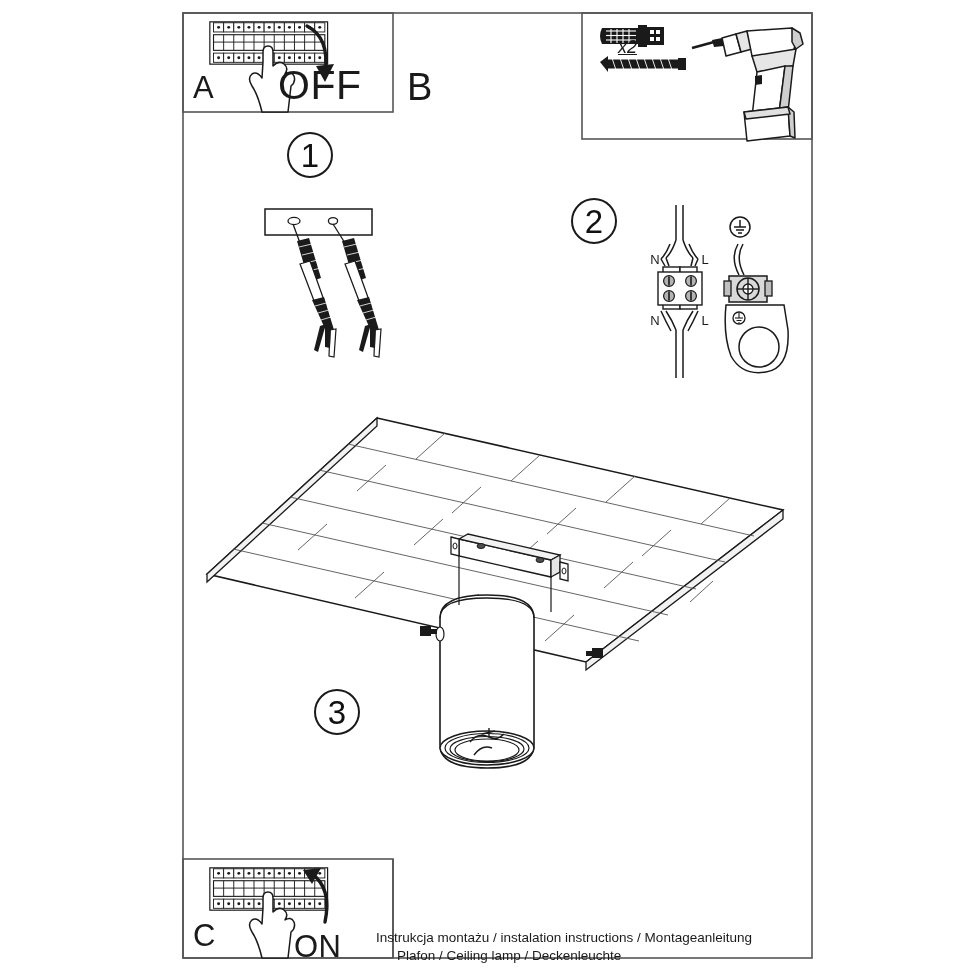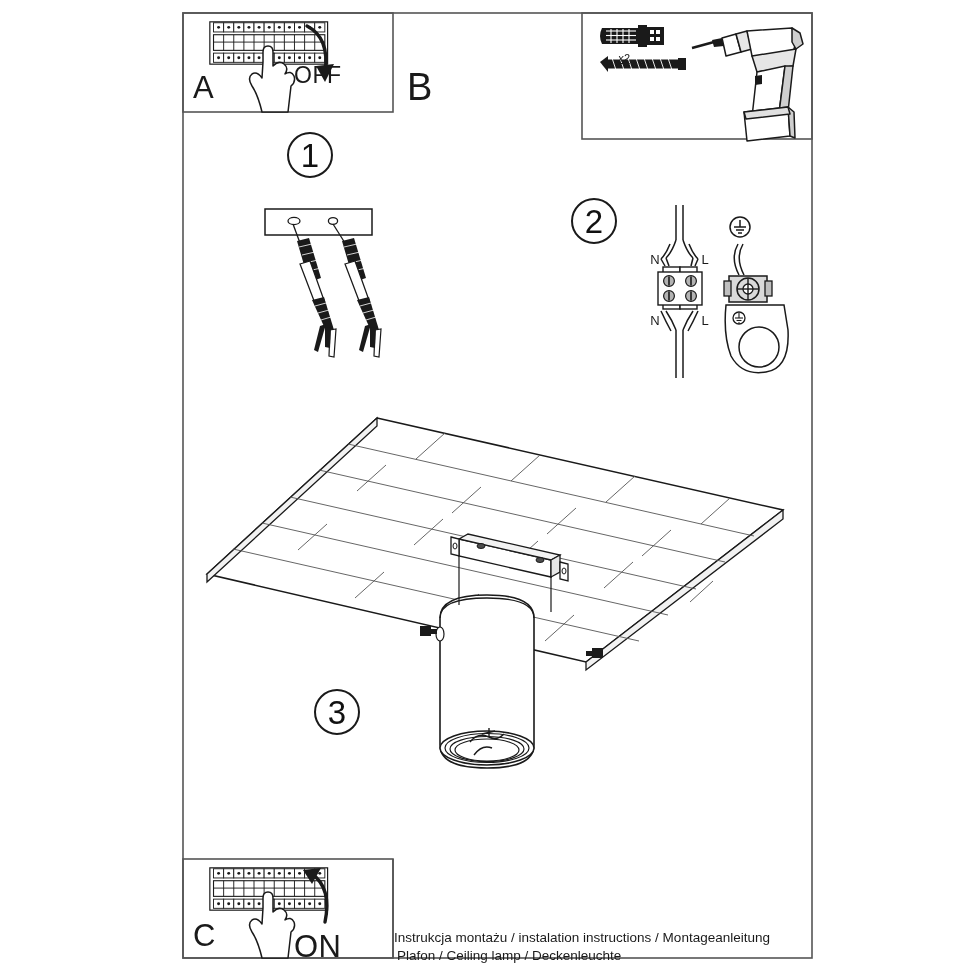--- a/index.html
+++ b/index.html
@@ -23,25 +23,25 @@
   .label-text {
     position: absolute;
     font-family: "Liberation Sans", sans-serif;
     color: #1a1a1a;
     white-space: nowrap;
     user-select: none;
   }
   #letter-a   { left: 193px; top: 70px;  font-size: 31px; font-weight: 400; }
   #letter-b   { left: 407px; top: 66px;  font-size: 38px; font-weight: 400; }
   #letter-c   { left: 193px; top: 918px; font-size: 31px; font-weight: 400; }
-  #word-off   { left: 294px; top: 62px;  font-size: 23px; font-weight: 400; letter-spacing: 0.5px;}
+  #word-off   { left: 278px; top: 62px;  font-size: 41px; font-weight: 400; letter-spacing: 0.5px;}
   #word-on    { left: 294px; top: 913px; font-size: 31px; font-weight: 400; letter-spacing: 0.5px; margin-top: 16px;}
-  #qty-x2     { left: 618px; top: 52px;  font-size: 11px; font-style: italic; text-decoration: underline; }
+  #qty-x2     { left: 618px; top: 37px;  font-size: 18px; font-style: italic; text-decoration: underline; }
   .nl-label   { font-size: 13px; font-family: "Liberation Sans", sans-serif; }
-  #cap-line1  { left: 394px; top: 930px; font-size: 13.5px; }
+  #cap-line1  { left: 376px; top: 930px; font-size: 13.5px; }
   #cap-line2  { left: 397px; top: 948px; font-size: 13.5px; }
 </style>
 </head>
 <body>
 
 <svg id="sheet" viewBox="0 0 970 970" xmlns="http://www.w3.org/2000/svg">
 
   <rect x="0" y="0" width="970" height="970" fill="#ffffff"></rect>
 
   <g fill="none" stroke="#555" stroke-width="1.6">

